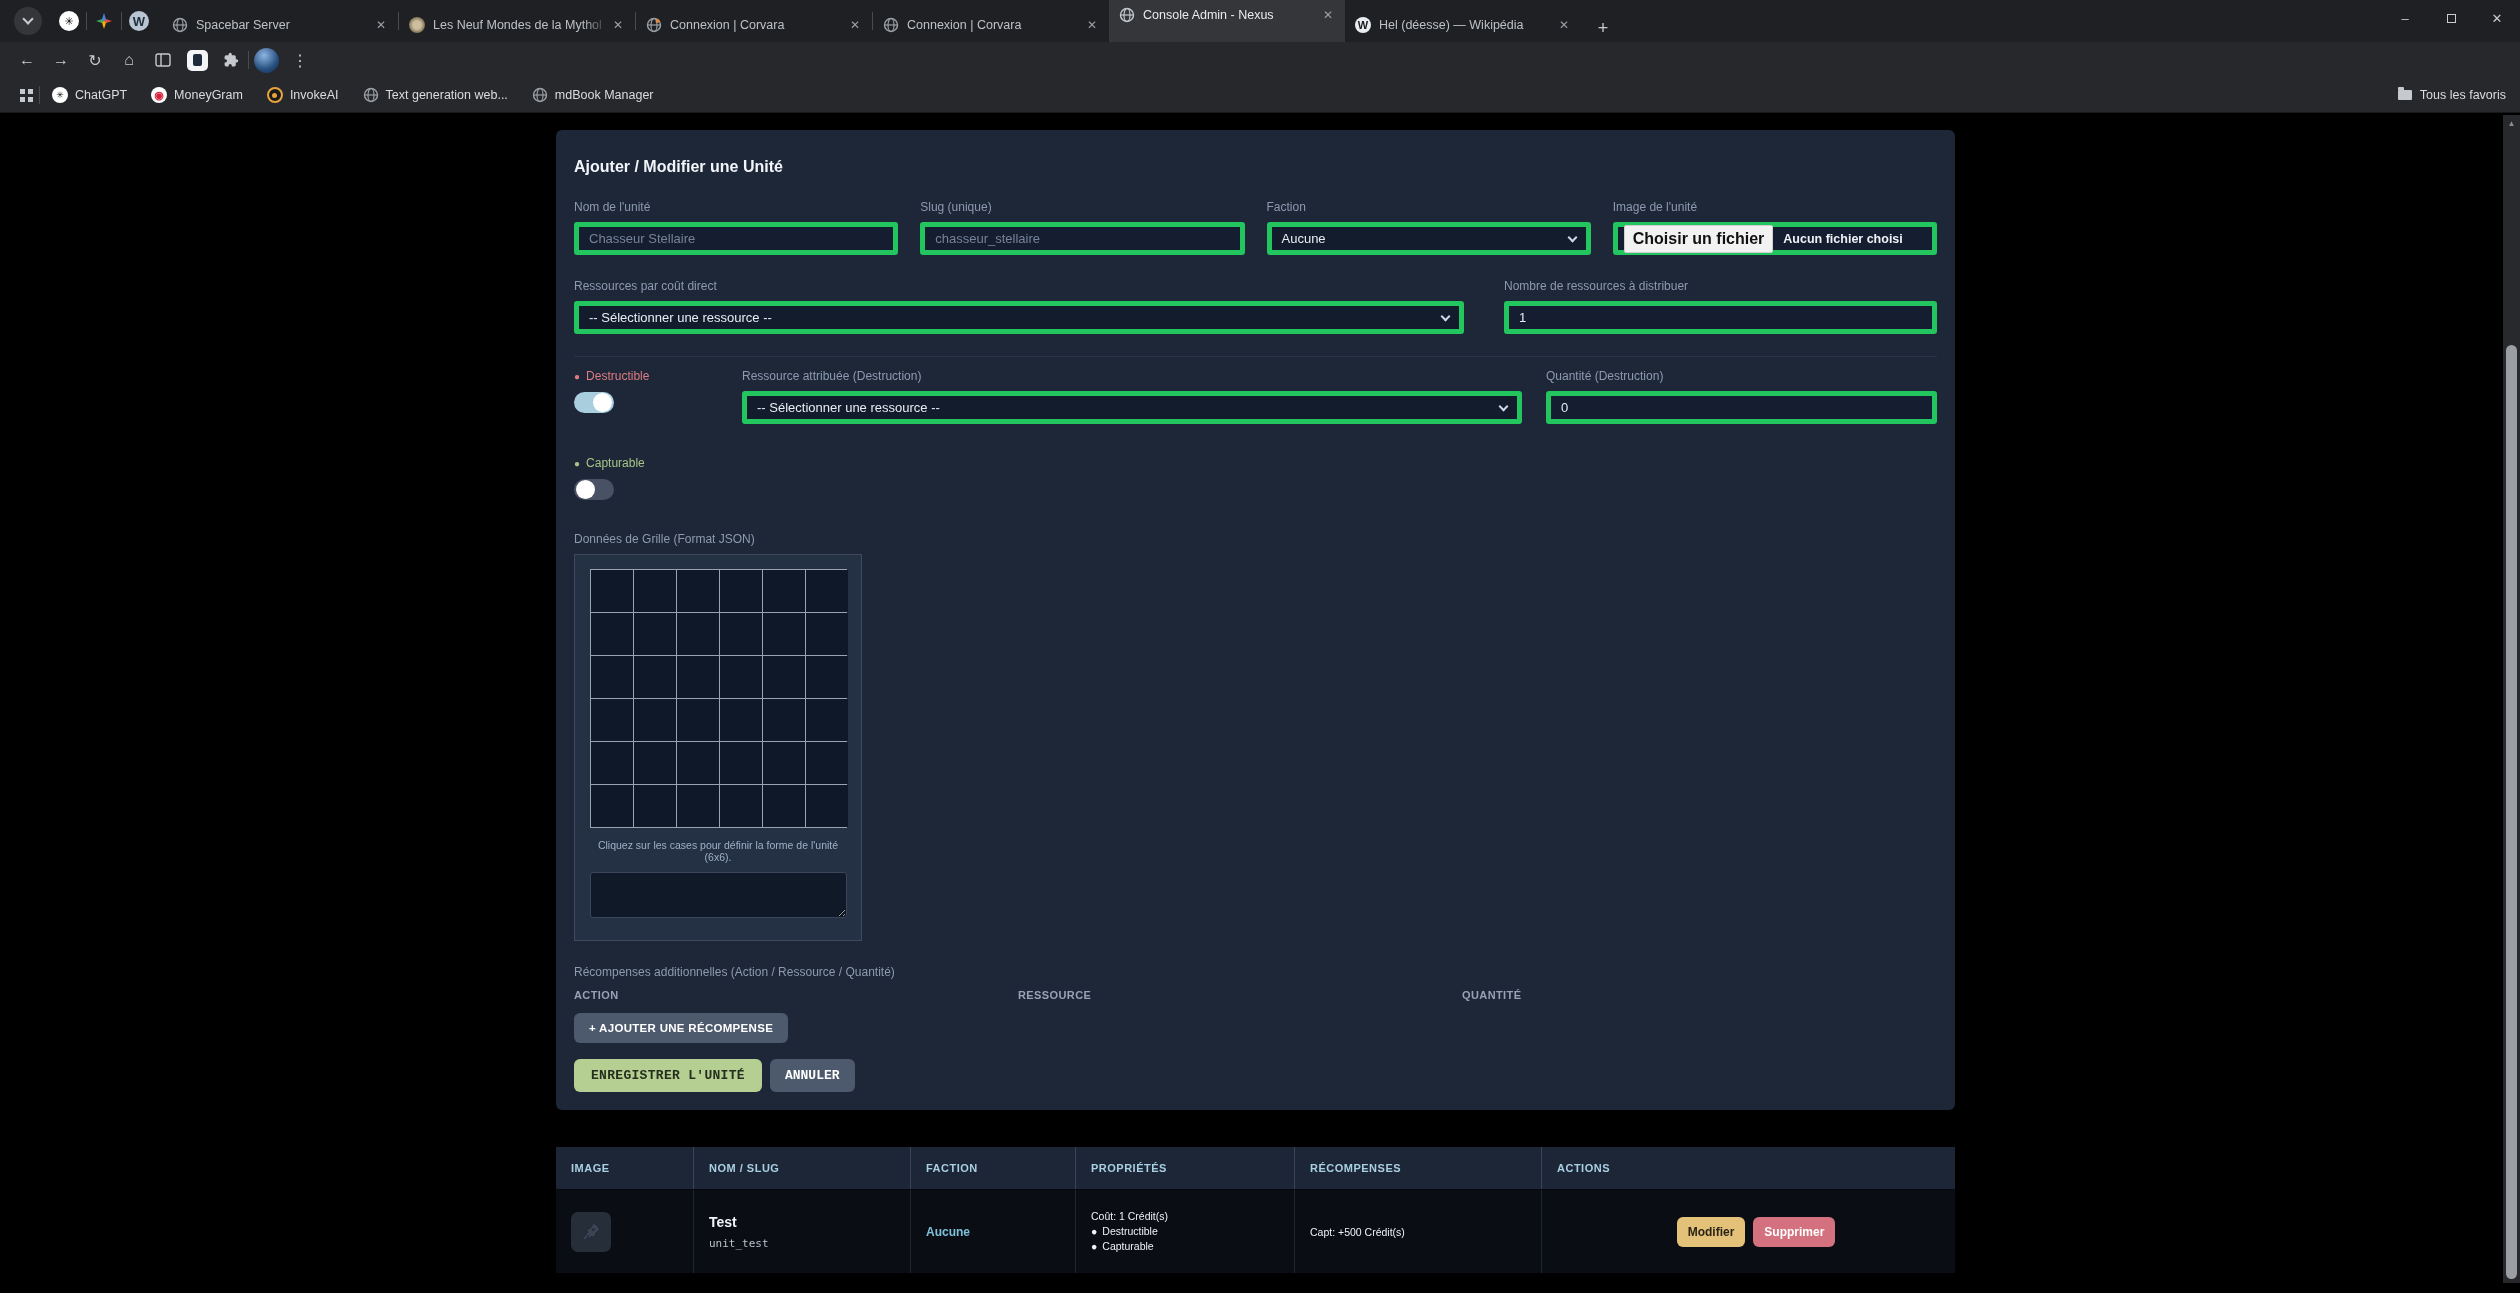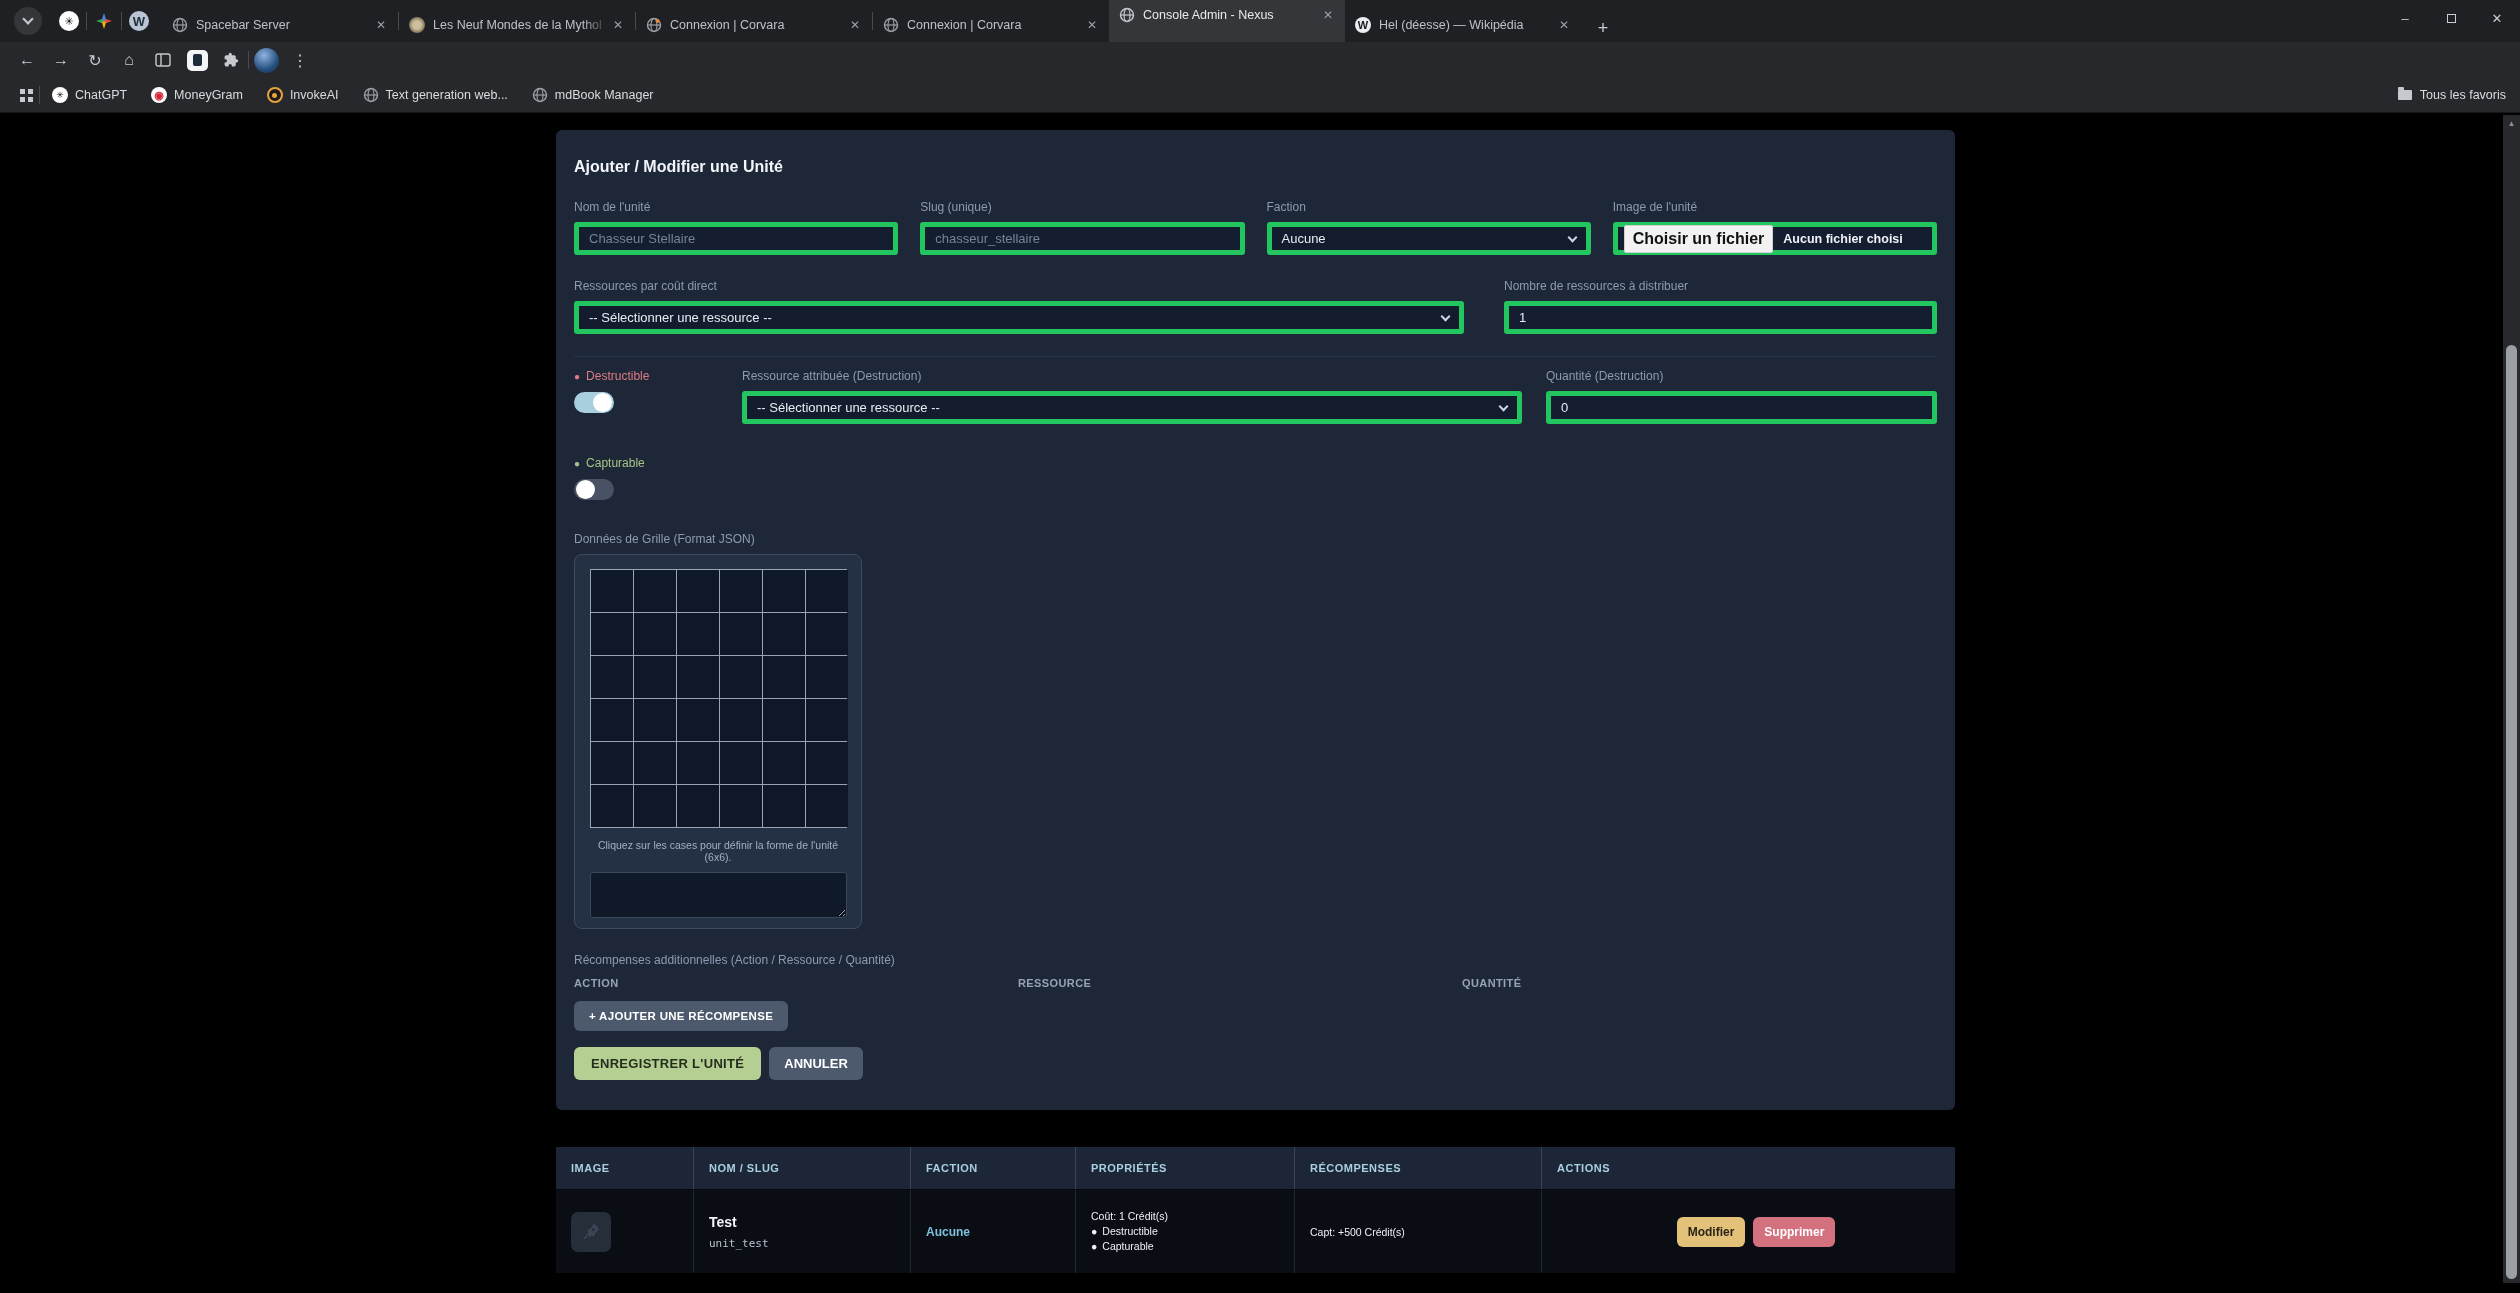--- a/index.html
+++ b/index.html
@@ -101,35 +101,35 @@
   .toggle { margin-top:9px; width:40px; height:21px; border-radius:11px; background:#495164; position:relative; }
   .toggle .knob { position:absolute; top:1px; left:2px; width:19px; height:19px; border-radius:50%; background:#fff; }
   .toggle.on { background:#a9cede; }
   .toggle.on .knob { left:auto; right:2px; }
   .dest-fields { flex:1; display:grid; grid-template-columns:780px 1fr; gap:24px; }
 
   .cap-block { margin-top:32px; }
 
   .grid-label { margin-top:32px; }
   .grid-panel { margin-top:8px; width:288px; background:#243044; border:1px solid #3e4a61;
-                border-radius:8px; padding:14px 15px 6px; }
+                border-radius:0; padding:14px 15px 18px; }
   .shape-grid { width:257px; display:grid; grid-template-columns:repeat(6,42px); grid-auto-rows:42px;
                 gap:1px; background:#9aa3b0; padding:1px; }
   .grid-cell { background:#0f1829; }
   .grid-caption { margin-top:11px; font-size:10.5px; color:#9fb0c8; text-align:center; }
   .grid-panel textarea { margin-top:9px; width:257px; height:46px; background:#101928;
                 border:1px solid #3a465a; border-radius:3px; resize:both; color:#e8ecf3; }
 
   .rewards-label { margin-top:24px; }
   .rewards-heads { margin-top:10px; display:grid; grid-template-columns:444px 444px 1fr; }
   .rw-head { font-size:11px; font-weight:bold; color:#97a2b5; letter-spacing:.4px; }
   .add-reward { margin-top:12px; display:inline-block; background:#4d5a6d; color:#fff;
                 font-size:11.5px; font-weight:bold; padding:9px 15px; border-radius:6px; letter-spacing:.3px; }
 
-  .save-row { margin-top:16px; display:flex; gap:8px; }
+  .save-row { margin-top:16px; display:flex; gap:8px;font-family:Liberation Mono, monospace; }
   .btn-save { background:#b5cf92; color:#242e1d; font-size:13px; font-weight:bold;
               padding:9px 17px; border-radius:6px; letter-spacing:.3px; }
   .btn-cancel { background:#4d5a6d; color:#fff; font-size:13px; font-weight:bold;
               padding:9px 15px; border-radius:6px; }
 
   
   .unit-table { position:absolute; left:556px; top:1034px; width:1399px; }
   .thead, .trow { display:grid; grid-template-columns:138px 217px 165px 219px 247px 1fr; }
   .thead { background:#1c2637; height:42px; }
   .th { display:flex; align-items:center; padding-left:15px; font-size:11px; font-weight:bold;

